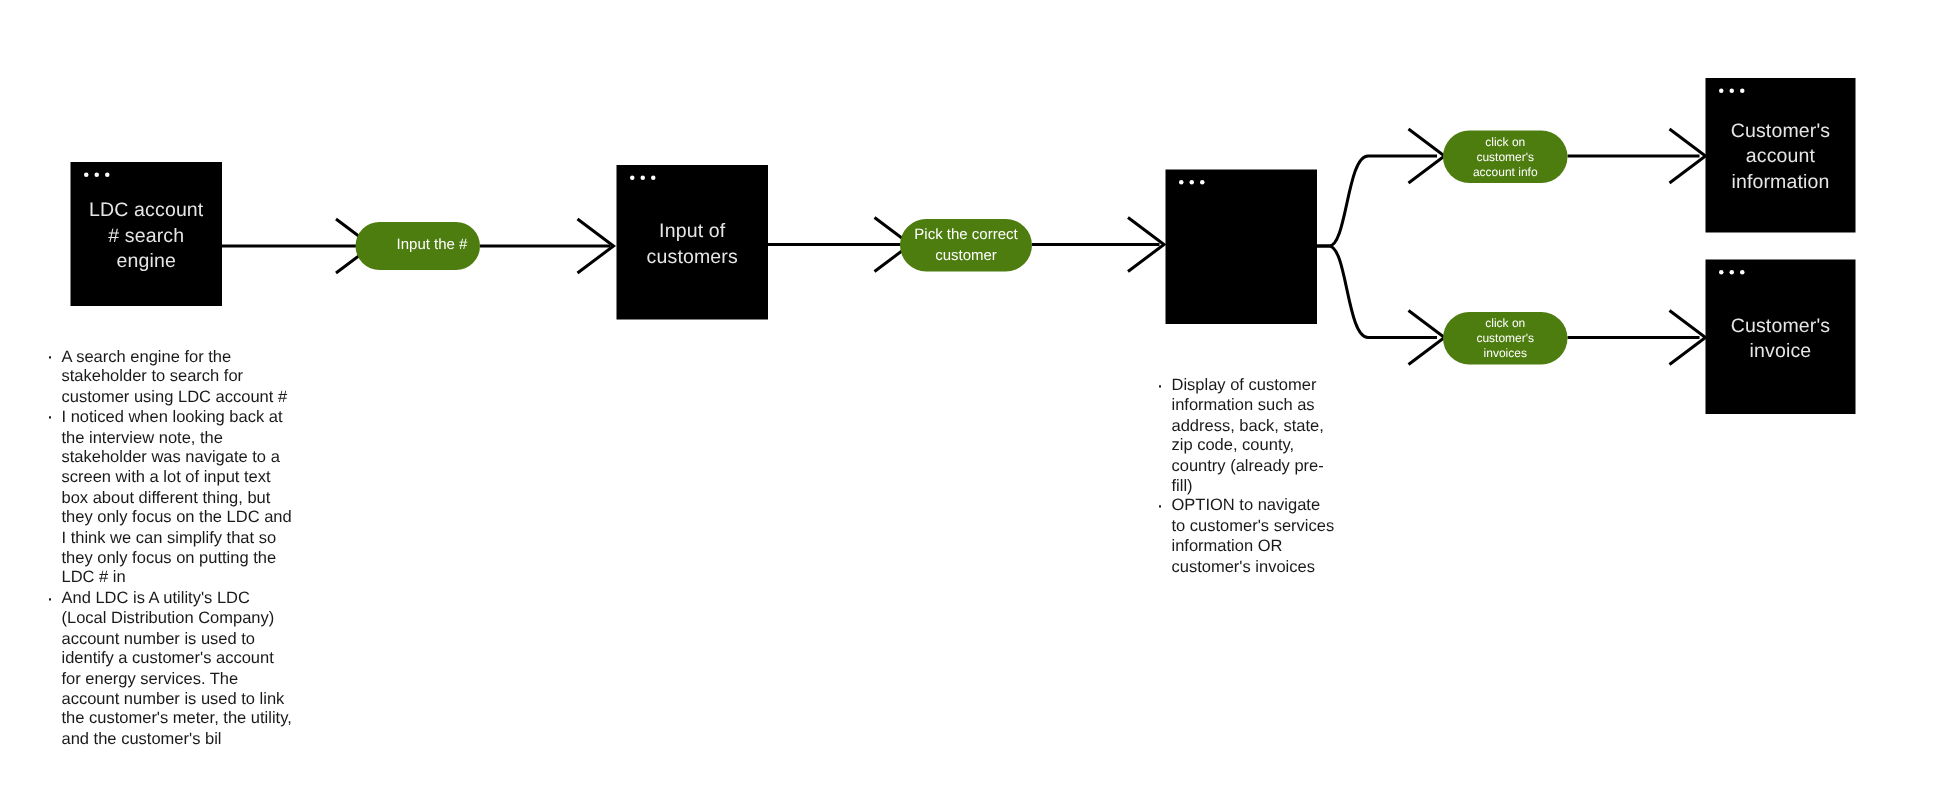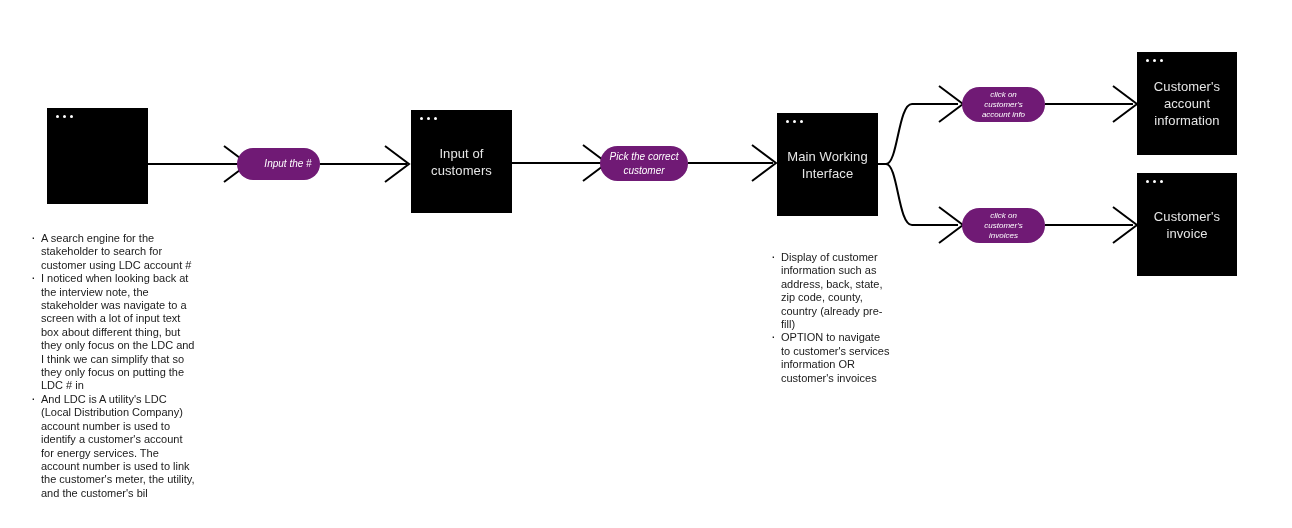--- a/index.html
+++ b/index.html
@@ -48,30 +48,29 @@
   .screen .label {
     font-size: 13px;
     line-height: 17px;
     color: #e6e6e6;
     letter-spacing: .1px;
     white-space: pre-line;
   }
   
   .pill {
     position: absolute;
-    background: #701a75;
+    background: #4d7c0f;
     border-radius: 999px;
     display: flex;
     align-items: center;
     justify-content: center;
     text-align: center;
     box-sizing: border-box;
     padding: 3px 8px;
     z-index: 4;
-    font-style: italic;
   }
   .pill .label {
     color: #ffffff;
     white-space: pre-line;
   }
   .pill.big .label {
     font-size: 10px;
     line-height: 14px;
   }
   .pill.small .label {
@@ -163,20 +162,23 @@
       <polyline points="1113,207 1137,225 1113,243"></polyline>
     </g>
   </svg>
 
   <div class="screen" style="left:47px; top:108px; width:101px; height:96px;">
     <span class="dots">
         <i></i>
         <i></i>
         <i></i>
       </span>
+    <span class="label">LDC account
+# search
+engine</span>
   </div>
 
   <div class="pill big" style="left:237px; top:148px; width:83px; height:32px;padding-left:27px;">
     <span class="label">Input the #</span>
   </div>
 
   <div class="screen" style="left:411px; top:110px; width:101px; height:103px;">
     <span class="dots">
         <i></i>
         <i></i>
@@ -190,22 +192,20 @@
     <span class="label">Pick the correct
 customer</span>
   </div>
 
   <div class="screen" style="left:777px; top:113px; width:101px; height:103px;">
     <span class="dots">
         <i></i>
         <i></i>
         <i></i>
       </span>
-    <span class="label">Main Working
-Interface</span>
   </div>
 
   <div class="pill small" style="left:962px; top:87px; width:83px; height:35px;">
     <span class="label">click on
 customer's
 account info</span>
   </div>
 
   <div class="pill small" style="left:962px; top:208px; width:83px; height:35px;">
     <span class="label">click on

